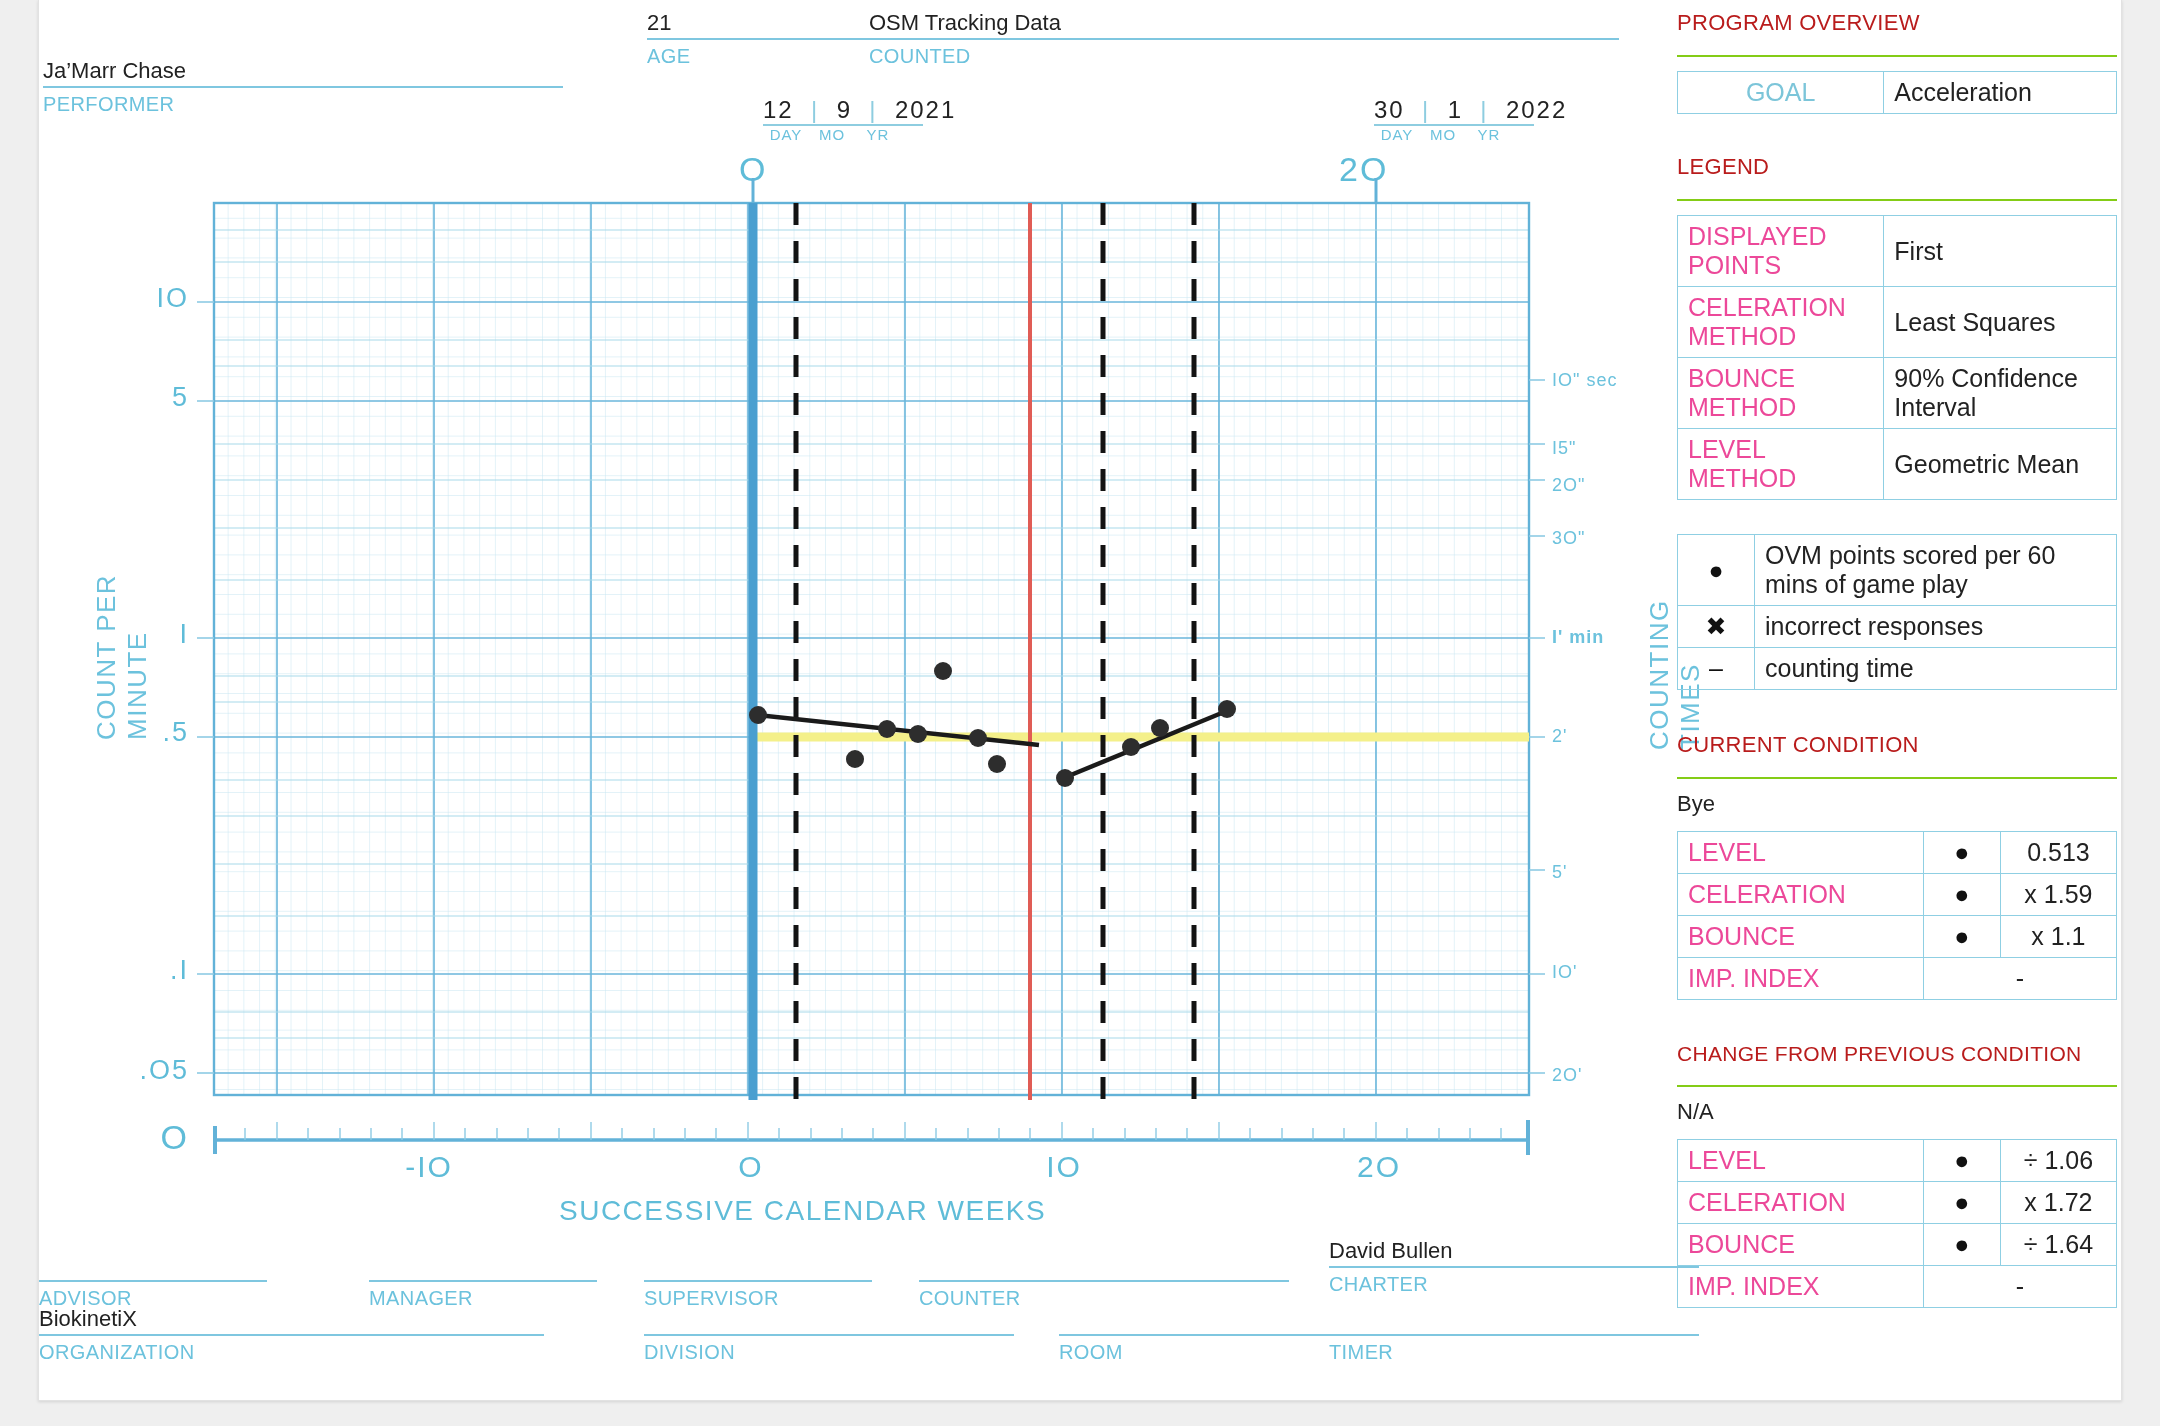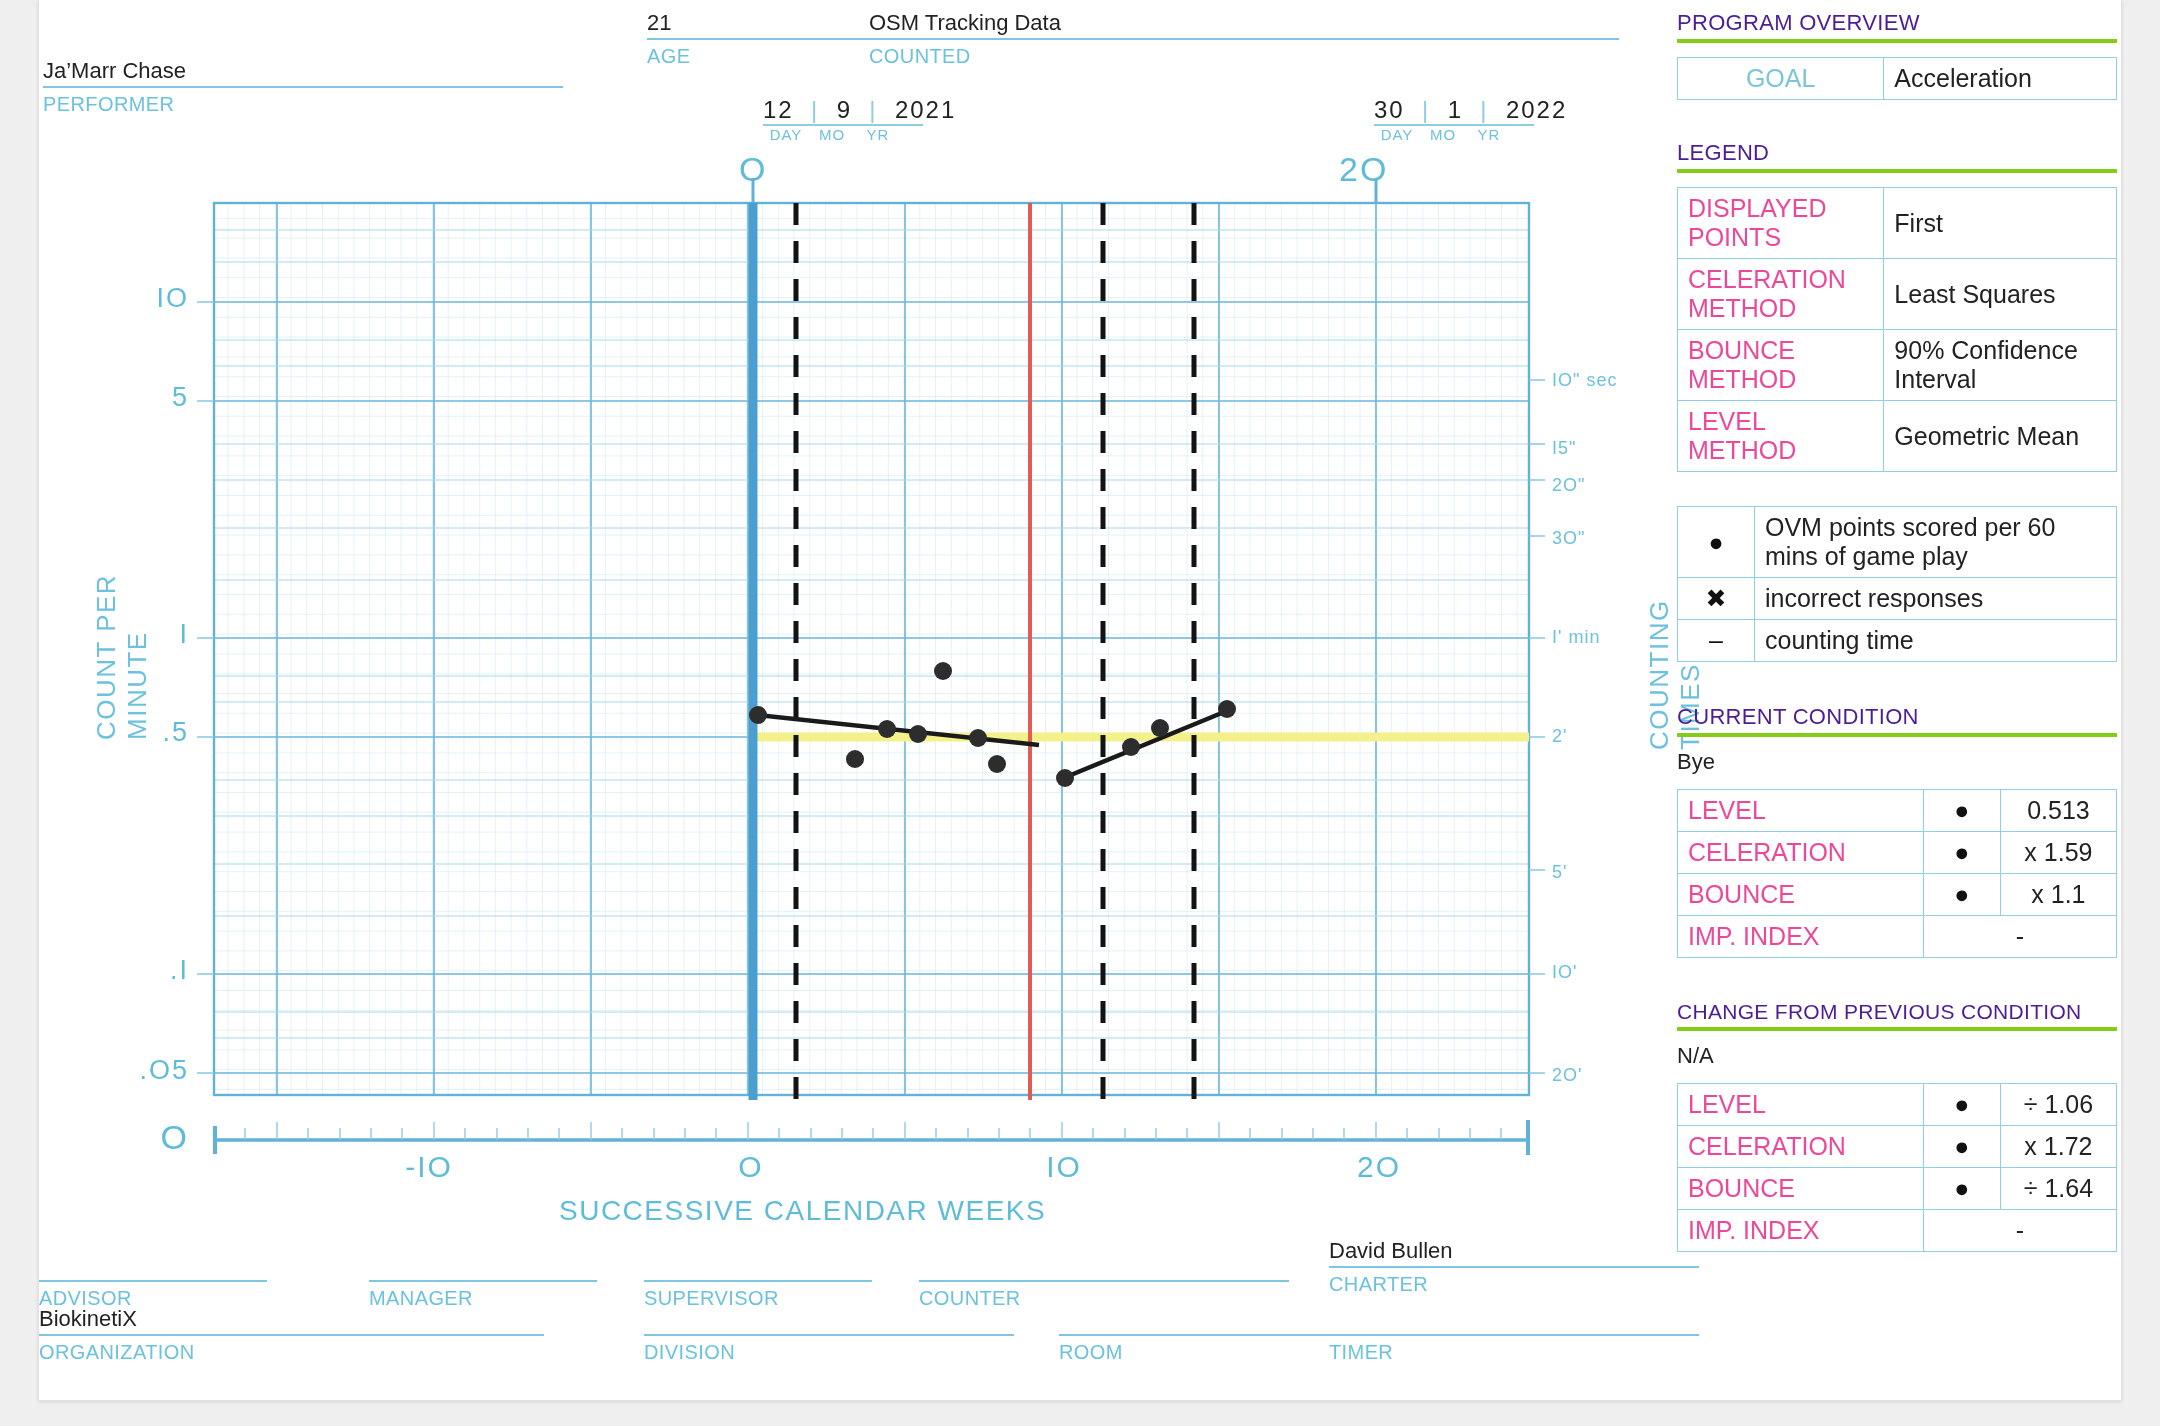--- a/index.html
+++ b/index.html
@@ -2,21 +2,21 @@
 <html><head>
 <meta charset="utf-8">
 <style>
   html,body{margin:0;padding:0;background:#efefef;}
   body{font-family:"Liberation Sans",sans-serif;}
   .page{position:relative;width:2160px;height:1426px;background:#efefef;overflow:hidden;}
   .sheet{position:absolute;left:38px;top:0;width:2082px;height:1400px;background:#fff;border:1px solid #e2e2e2;border-top:none;box-shadow:0 1px 3px rgba(0,0,0,.12);}
   .fieldline{border-bottom:2px solid #7fc7e0;}
   .flabel{color:#6cc2dd;font-size:20px;letter-spacing:.4px;margin-top:5px;}
   .fval{color:#222;font-size:22px;height:30px;line-height:30px;white-space:nowrap;overflow:hidden;}
-  .secthead{color:#4c1d95;font-size:22px;letter-spacing:.3px;padding-bottom:3px;border-bottom:4px solid #84cc16;}
+  .secthead{color:#b91c1c;font-size:22px;letter-spacing:.3px;padding-bottom:19px;border-bottom:2px solid #84cc16;}
   
   .hdr{position:absolute;left:0;top:8px;width:100%;height:70px;}
   .hf{position:absolute;}
   
   .rp{position:absolute;left:1638px;top:10px;width:440px;}
   table.tbl{border-collapse:collapse;width:100%;margin-top:14px;}
   table.tbl td{border:1px solid #8fcfe3;padding:6px 10px;font-size:25px;vertical-align:middle;}
   td.k{color:#ec4899;width:47%;}
   td.kc{color:#7cc5d9;text-align:center;width:47%;}
   td.v{color:#222;font-size:22px;}
@@ -107,21 +107,21 @@
     <div class="ytick" style="left:60px;top:619px;width:90px;">I</div>
     <div class="ytick" style="left:60px;top:717px;width:90px;">.5</div>
     <div class="ytick" style="left:60px;top:955px;width:90px;">.I</div>
     <div class="ytick" style="left:50px;top:1055px;width:100px;">.O5</div>
     <div class="ytick" style="left:60px;top:1118px;width:90px;font-size:34px;">O</div>
 
     <div class="rtick" style="left:1513px;top:370px;">IO" sec</div>
     <div class="rtick" style="left:1513px;top:438px;">I5"</div>
     <div class="rtick" style="left:1513px;top:475px;">2O"</div>
     <div class="rtick" style="left:1513px;top:528px;">3O"</div>
-    <div class="rtick" style="left:1513px;top:627px;">I' min</div>
+    <div class="rtick" style="left:1513px;top:627px;font-weight:bold;">I' min</div>
     <div class="rtick" style="left:1513px;top:726px;">2'</div>
     <div class="rtick" style="left:1513px;top:862px;">5'</div>
     <div class="rtick" style="left:1513px;top:962px;">IO'</div>
     <div class="rtick" style="left:1513px;top:1065px;">2O'</div>
 
     <div class="xtick" style="left:350px;top:1150px;width:80px;">-IO</div>
     <div class="xtick" style="left:672px;top:1150px;width:80px;">O</div>
     <div class="xtick" style="left:985px;top:1150px;width:80px;">IO</div>
     <div class="xtick" style="left:1300px;top:1150px;width:80px;">2O</div>
 

